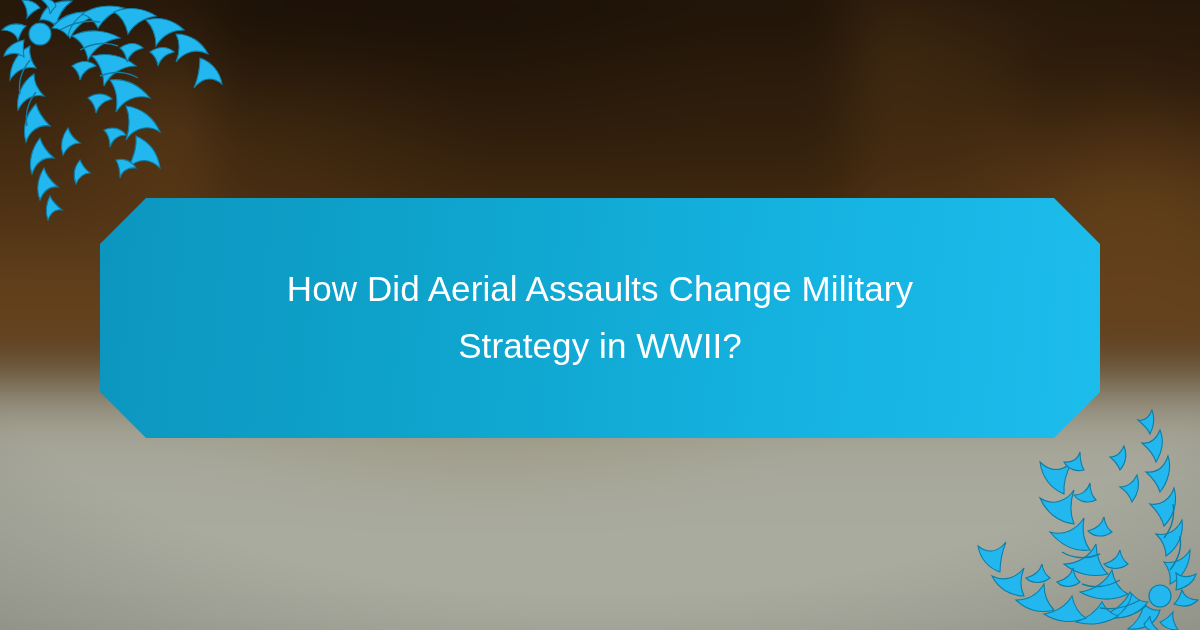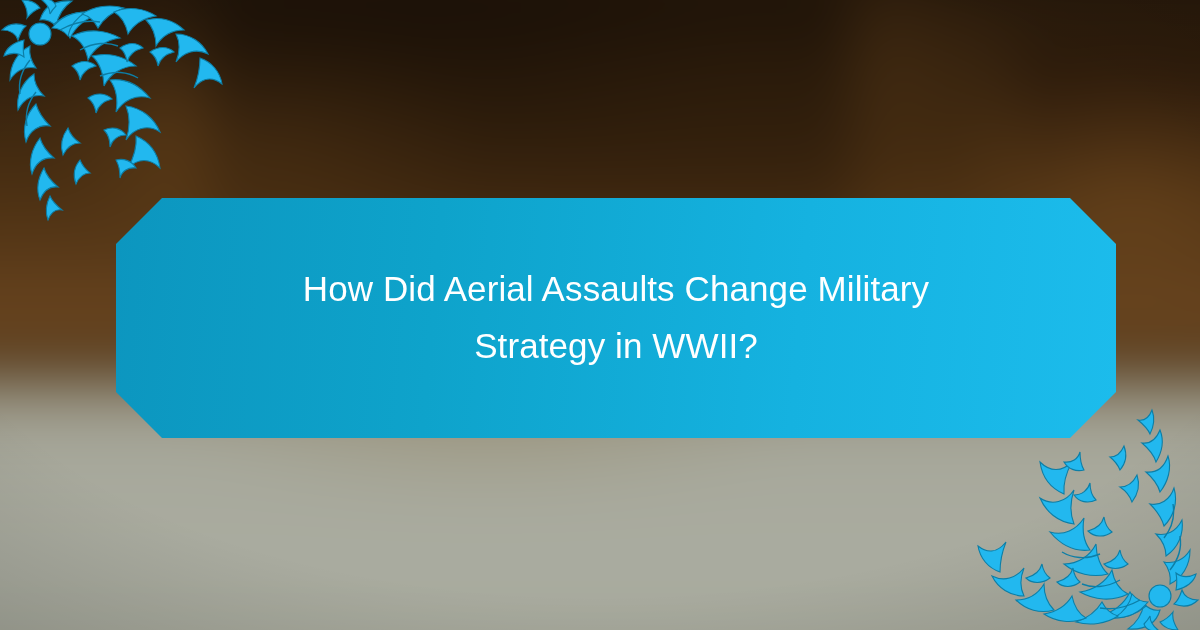--- a/index.html
+++ b/index.html
@@ -77,21 +77,20 @@
   .banner {
     position:absolute;
     left:100px; top:198px;
     width:1000px; height:240px;
     background:linear-gradient(95deg,#0c96bf 0%, #0ea3cb 32%, #15b2e0 68%, #1cbcec 100%);
     clip-path:polygon(46px 0, calc(100% - 46px) 0, 100% 46px,
                       100% calc(100% - 46px), calc(100% - 46px) 100%,
                       46px 100%, 0 calc(100% - 46px), 0 46px);
     display:flex; align-items:center; justify-content:center;
     box-shadow:0 10px 26px rgba(0,0,0,.22);
-    margin-left:16px;
   }
   .banner-title {
     width:700px;
     text-align:center;
     color:#ffffff;
     font-size:35px;
     line-height:1.62;
     font-weight:400;
     letter-spacing:.1px;
     text-rendering:optimizeLegibility;

